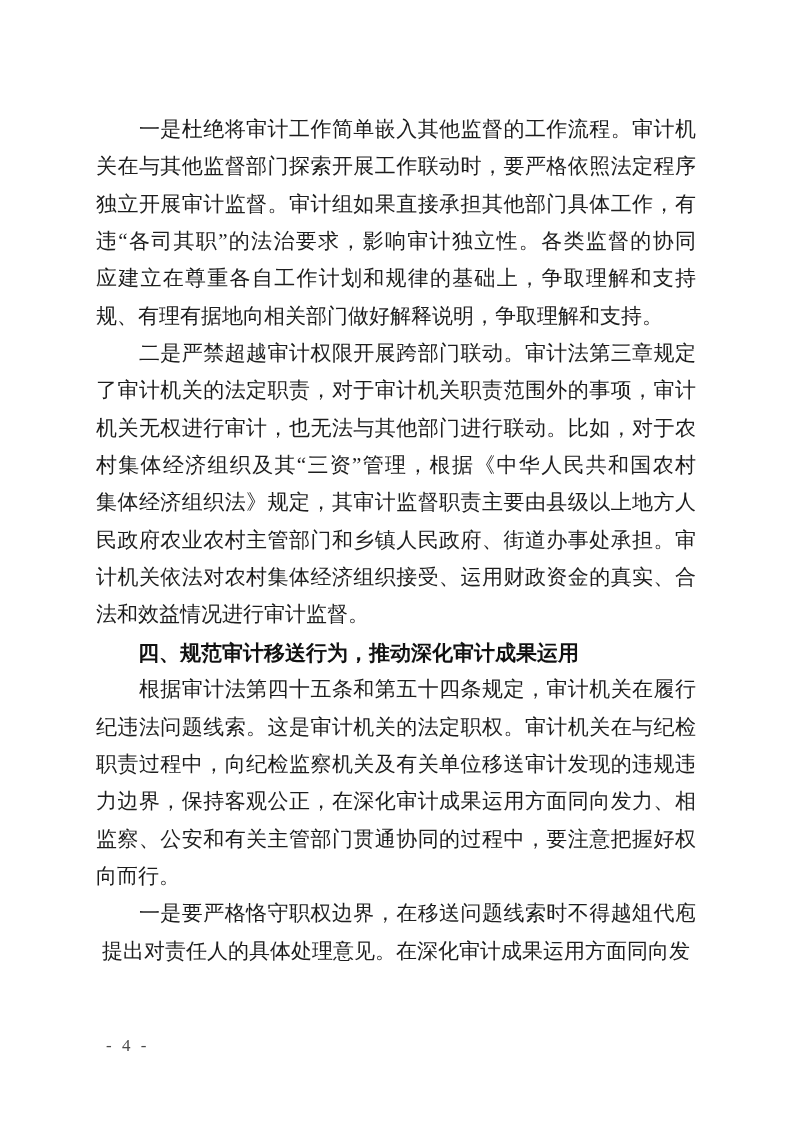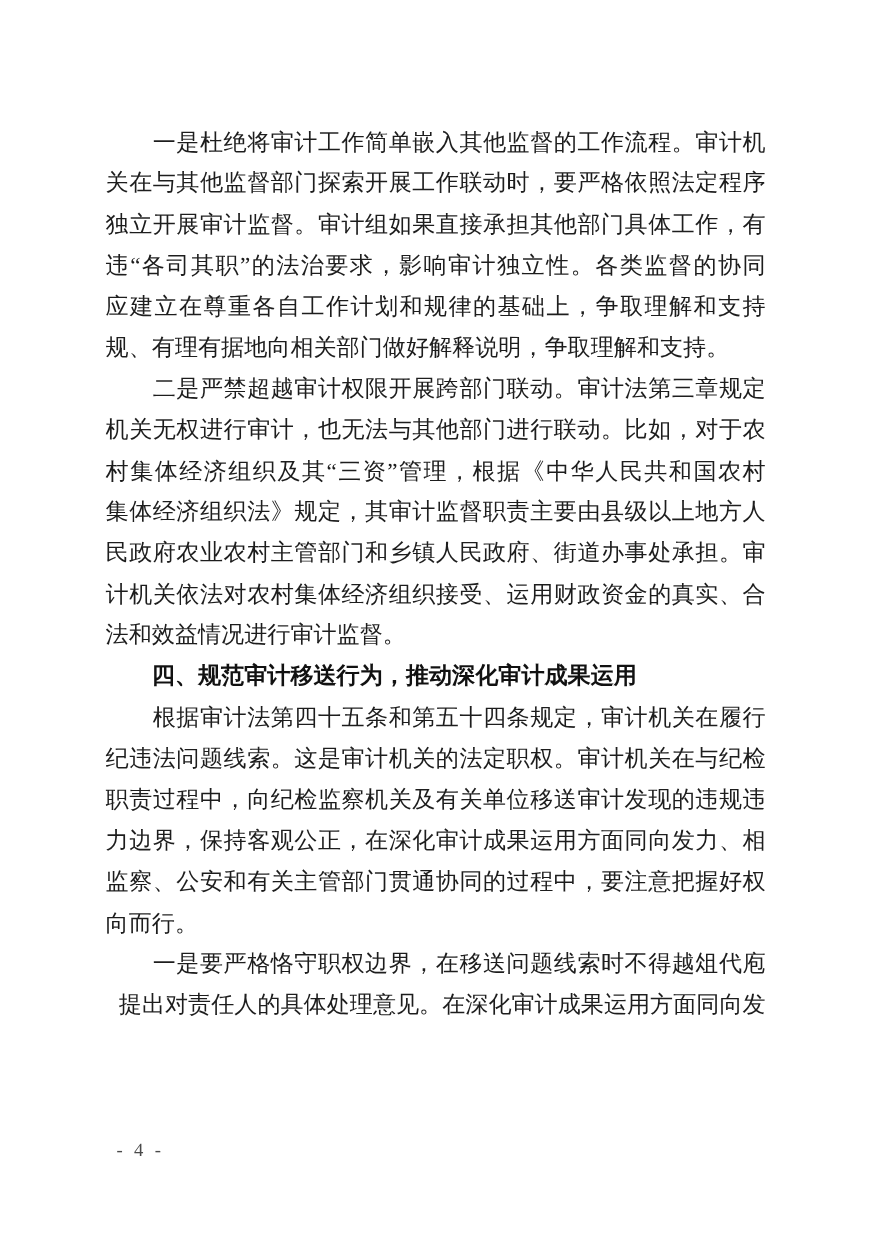--- a/index.html
+++ b/index.html
@@ -29,21 +29,21 @@
     font-size: 21px;
     height: 37.35px;
     line-height: 37.35px;
     color: #1d1d1d;
     text-align: justify;
     text-align-last: justify;
     white-space: pre-wrap;
     overflow: hidden;
   }
   .line.para-end {
-    text-align: right;
+    text-align: center;
     text-align-last: left;
   }
   .heading .line {
     font-family: "Liberation Sans", "DejaVu Sans", sans-serif;
     font-weight: 700;
     color: #111111;
     text-align: right;
     text-align-last: left;
   }
   .page-number {
@@ -65,20 +65,21 @@
       <div class="paragraph body">
         <div class="line">　　一是杜绝将审计工作简单嵌入其他监督的工作流程。审计机</div>
         <div class="line">关在与其他监督部门探索开展工作联动时，要严格依照法定程序</div>
         <div class="line">独立开展审计监督。审计组如果直接承担其他部门具体工作，有</div>
         <div class="line">违“各司其职”的法治要求，影响审计独立性。各类监督的协同</div>
         <div class="line">应建立在尊重各自工作计划和规律的基础上，争取理解和支持</div>
         <div class="line para-end">规、有理有据地向相关部门做好解释说明，争取理解和支持。</div>
       </div>
       <div class="paragraph body">
         <div class="line">　　二是严禁超越审计权限开展跨部门联动。审计法第三章规定</div>
+        <div class="line">了审计机关的法定职责，对于审计机关职责范围外的事项，审计</div>
         <div class="line">机关无权进行审计，也无法与其他部门进行联动。比如，对于农</div>
         <div class="line">村集体经济组织及其“三资”管理，根据《中华人民共和国农村</div>
         <div class="line">集体经济组织法》规定，其审计监督职责主要由县级以上地方人</div>
         <div class="line">民政府农业农村主管部门和乡镇人民政府、街道办事处承担。审</div>
         <div class="line">计机关依法对农村集体经济组织接受、运用财政资金的真实、合</div>
         <div class="line para-end">法和效益情况进行审计监督。</div>
       </div>
       <div class="paragraph heading">
         <div class="line para-end">　　四、规范审计移送行为，推动深化审计成果运用</div>
       </div>

